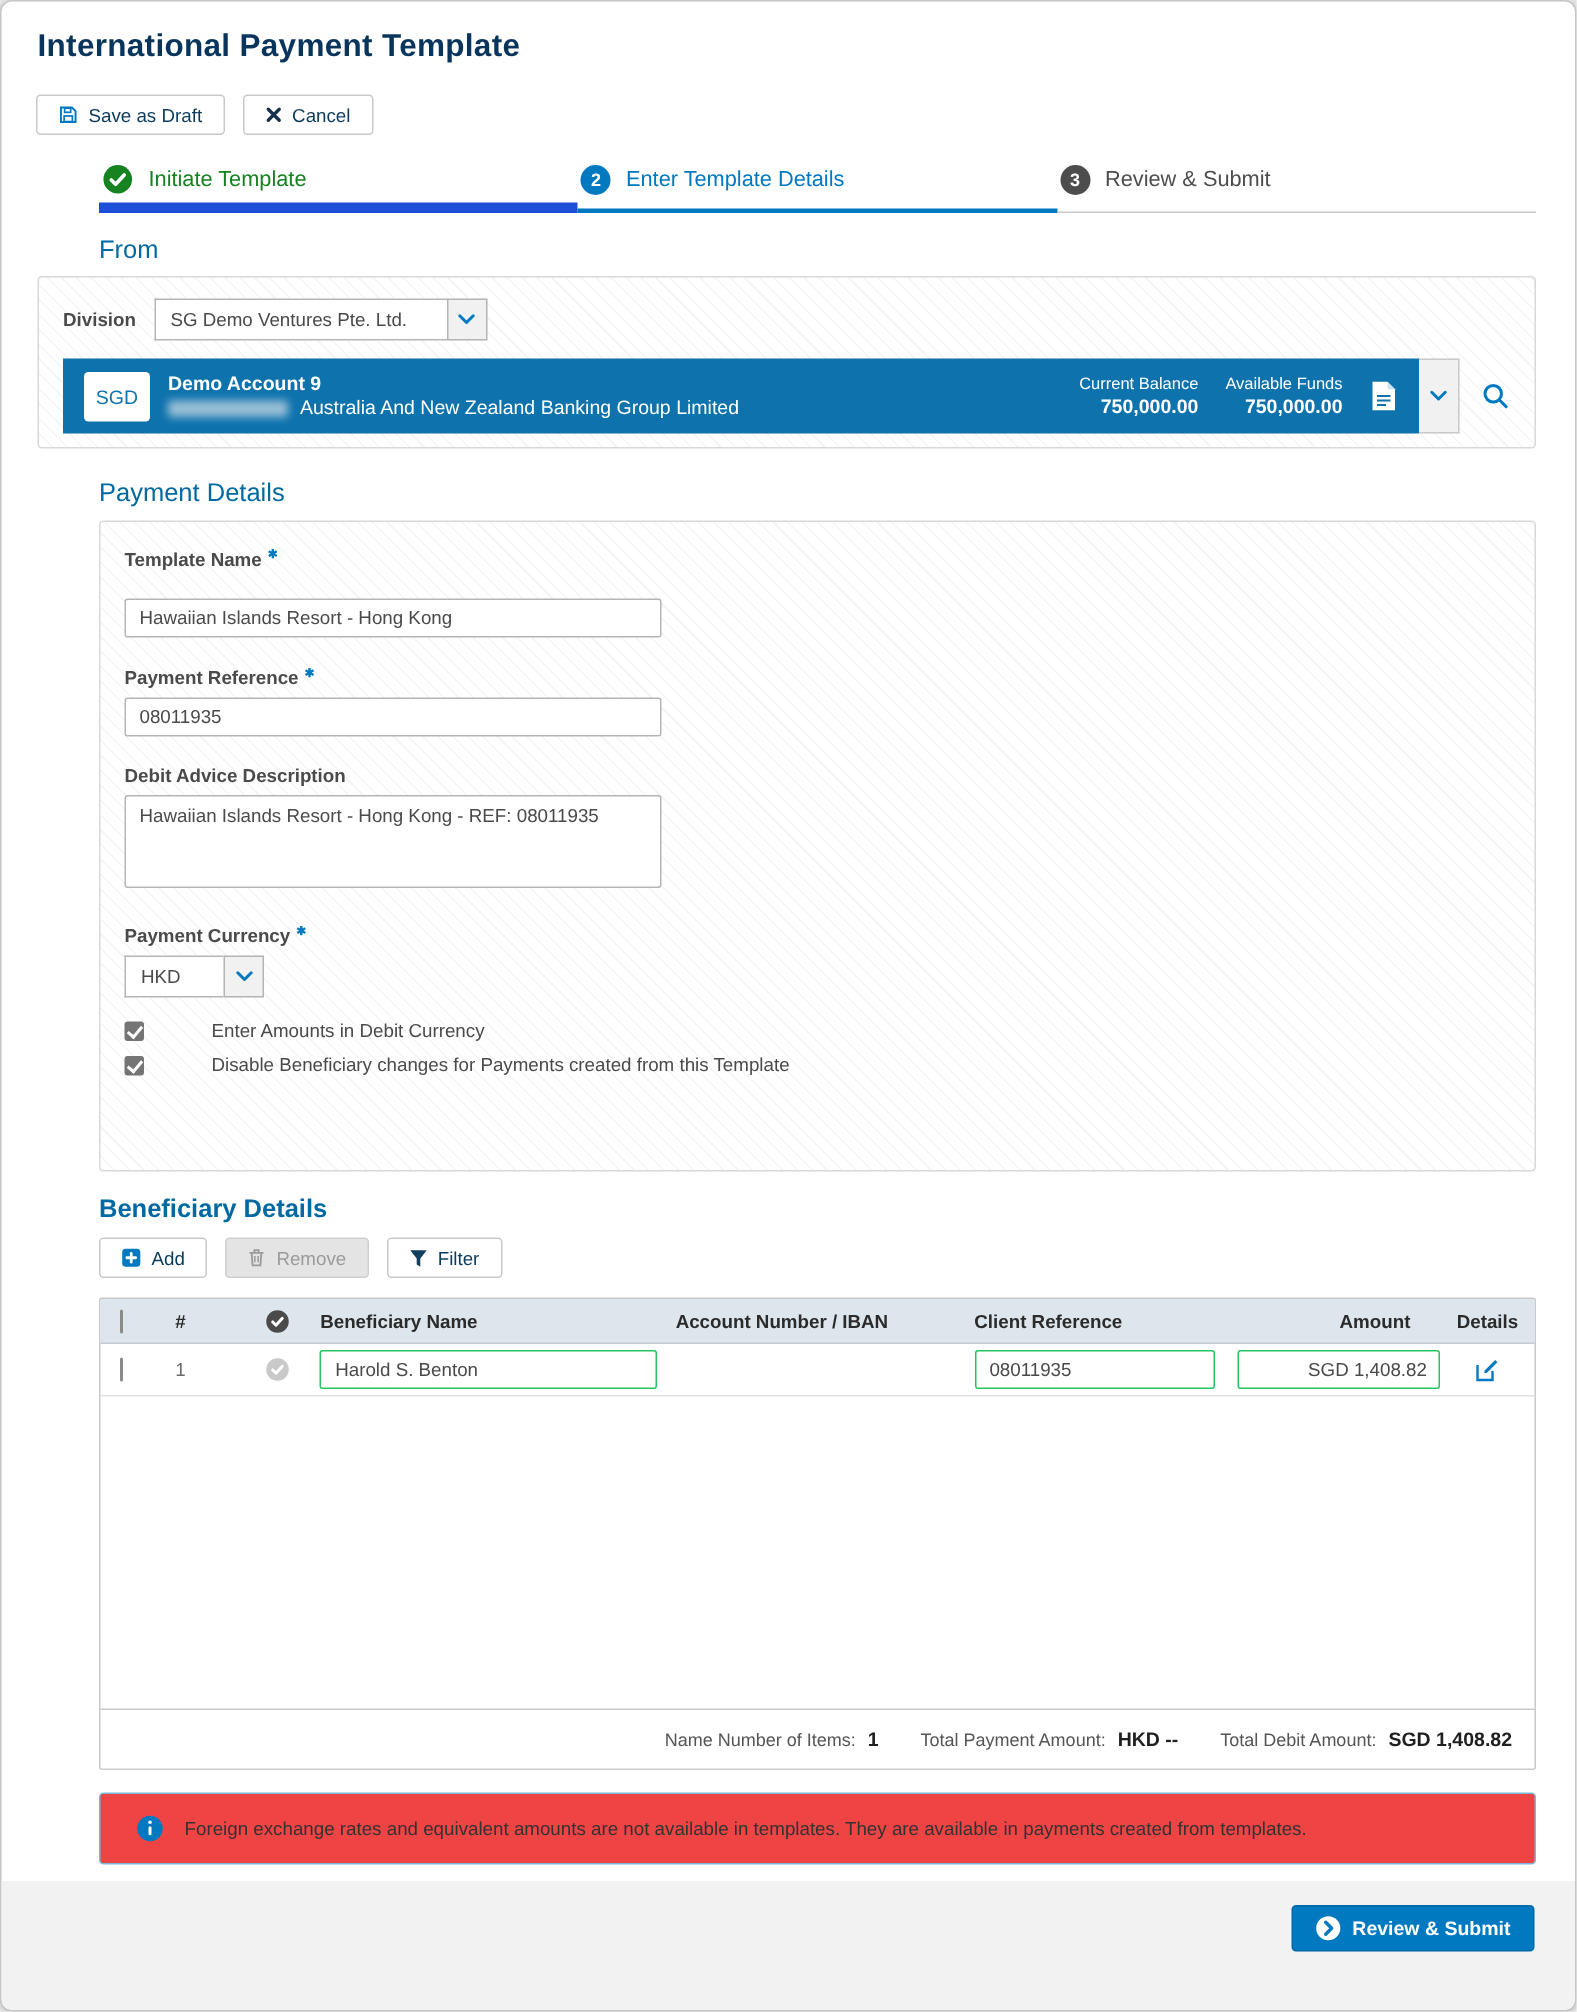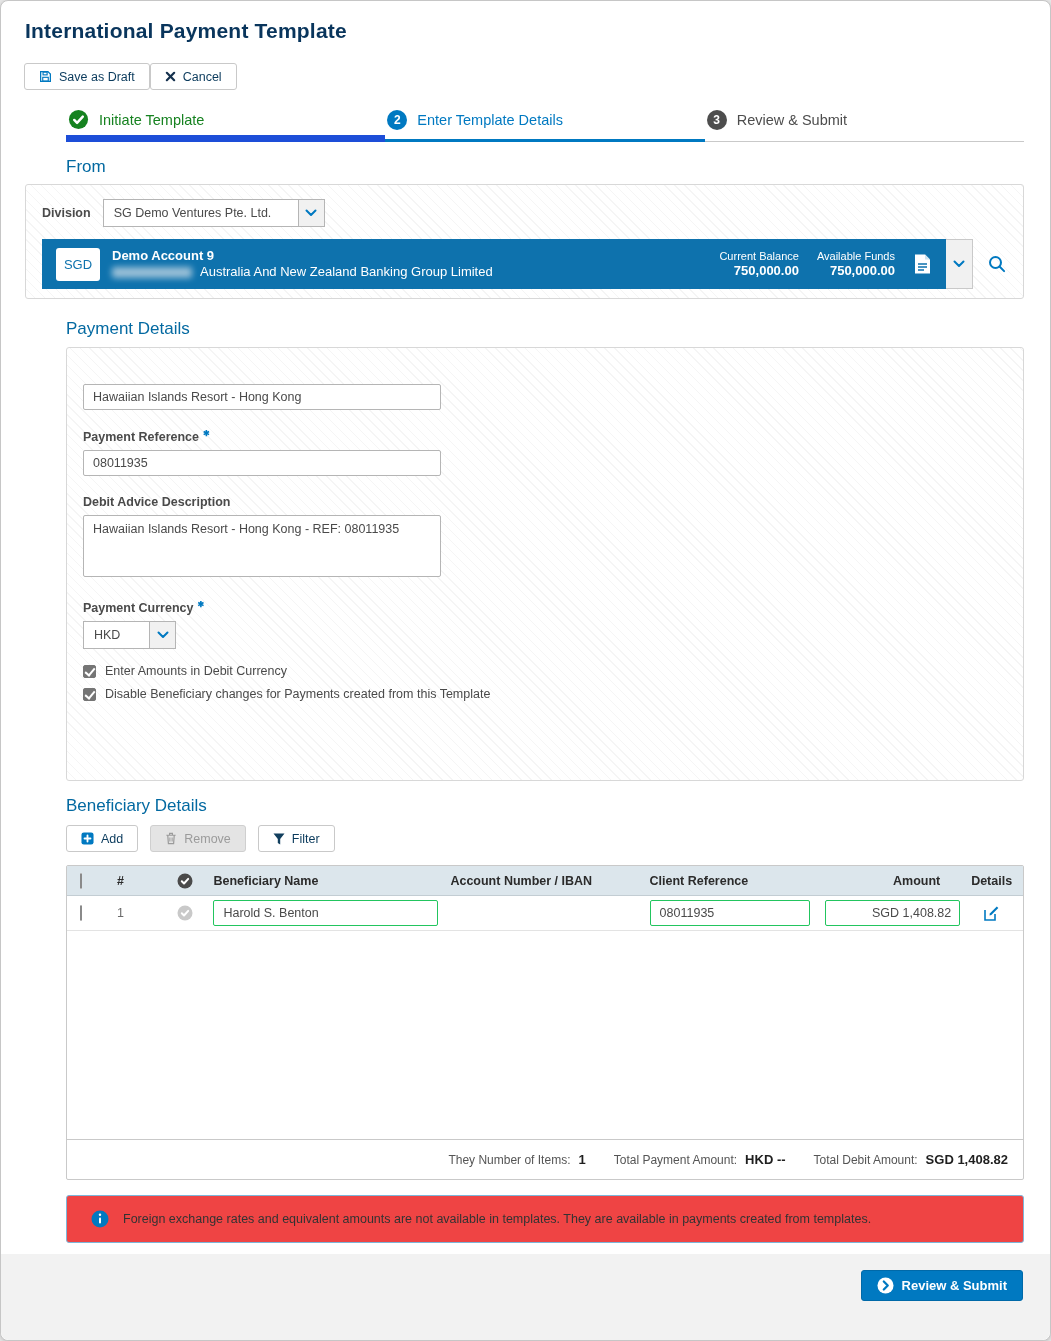--- a/index.html
+++ b/index.html
@@ -6,21 +6,21 @@
   html,body { background:#e8e8e8; }
   body { font-family:"Liberation Sans", sans-serif; }
   .page {
     position:relative; width:1051px; height:1341px; margin:0 auto;
     background:#fff; border:1px solid #c6c6c6; border-radius:8px;
     box-shadow:0 1px 4px rgba(0,0,0,.18); overflow:hidden;
   }
   
   .hdr { padding:18px 24px 0 24px; }
   .title { font-size:21px; font-weight:700; color:#09355c; letter-spacing:.2px; }
-  .toolbar { margin:20px 0 0 23px; display:flex; }
+  .toolbar { margin:20px 0 0 23px; display:flex; gap:12px; }
   .btn {
     display:inline-flex; align-items:center; gap:7px; height:27px; padding:0 14px;
     background:#fff; border:1px solid #c9c9c9; border-radius:3px;
     font-size:12.5px; color:#0a3a5c; cursor:pointer; font-weight:400;
   }
   .btn svg { flex:0 0 auto; }
   .btn.disabled { background:#e4e4e4; color:#9b9b9b; border-color:#cfcfcf; }
   
   .steps { margin:19px 26px 0 65px; display:flex; height:33px; }
   .step { flex:1; display:flex; align-items:flex-start; gap:10px; padding-left:2px; }
@@ -28,21 +28,21 @@
   .step2 { border-bottom:3px solid #0079c1; color:#0079c1; }
   .step3 { border-bottom:1px solid #c9c9c9; color:#4d4d4d; }
   .step-label { font-size:14.5px; line-height:22px; }
   .num-circle { width:20px; height:20px; border-radius:50%; color:#fff; font-size:12px; font-weight:700;
     display:flex; align-items:center; justify-content:center; margin-top:1px; }
   .step2 .num-circle { background:#0079c1; }
   .step3 .num-circle { background:#4d4d4d; }
   
   .sec-h { margin:15px 26px 7px 65px; font-size:17px; color:#0369a1; font-weight:400; }
   .sec-h.pd { margin-top:20px; margin-bottom:8px; }
-  .sec-h.bd { margin-bottom:9px; }
+  .sec-h.bd { margin-bottom:9px;font-weight:bold; }
   .panel {
     margin:0 26px 0 65px; border:1px solid #d8d8d8; border-radius:3px;
     background:repeating-linear-gradient(45deg,#ffffff 0 6px,#f5f5f5 6px 7px);
     padding:14px 16px;
   }
   .panel-from { height:115px;margin-left:24px; }
   .panel-pd { height:434px; padding-top:17px; }
   
   .lbl { font-size:12.5px; font-weight:700; color:#4a4a4a; }
   .req::after { content:"\2731"; color:#0079c1; font-size:8px; vertical-align:super; margin-left:4px; }
@@ -73,21 +73,21 @@
   .acct-chevron-box { width:27px; height:50px; background:#f1f1f1; border:1px solid #c9c9c9; border-left:none;
     display:flex; align-items:center; justify-content:center; cursor:pointer; }
   .acct-search { margin-left:14px; display:flex; align-items:center; cursor:pointer; }
   
   .cbx-row { display:flex; align-items:center; gap:9px; margin-bottom:9px; }
   .cbx { width:13px; height:13px; border-radius:2px; position:relative; cursor:pointer; }
   .cbx.checked { background:#757575; border:1px solid #757575; }
   .cbx.checked::after { content:""; position:absolute; left:3px; top:0px; width:4px; height:8px;
     border:solid #fff; border-width:0 2px 2px 0; transform:rotate(40deg); }
   .cbx.empty { background:#fff; border:1px solid #8a8a8a; }
-  .cbx-lbl { font-size:12.5px; color:#4a4a4a; }
+  .cbx-lbl { font-size:12.5px; color:#4a4a4a;margin-left:36px; }
   
   .bd-toolbar { margin:0 0 13px 65px; display:flex; gap:12px; }
   
   .tbl { margin:0 26px 0 65px; height:315px; border:1px solid #c9c9c9; border-radius:2px;
     background:#fff; display:flex; flex-direction:column; }
   .trow { display:flex; align-items:center; }
   .thead { height:30px; background:#dce6ec; border-bottom:1px solid #c3cdd3; font-weight:700;
     font-size:12.5px; color:#2b2b2b; }
   .tdata { height:35px; border-bottom:1px solid #e3e3e3; font-size:12.5px; color:#6b6b6b; }
   .tfill { flex:1; }
@@ -230,20 +230,21 @@
               <path d="M12.8 12.8l4.3 4.3" stroke="#0079c1" stroke-width="2" stroke-linecap="round"></path>
             </svg>
         </span>
       </div>
     </div>
   </div>
 
   <div class="sec-h pd">Payment Details</div>
   <div class="panel panel-pd">
     <div class="fgroup">
+      <span class="lbl req">Template Name</span>
     </div>
     <div class="fgroup">
       <input class="txt" type="text" value="Hawaiian Islands Resort - Hong Kong" style="">
     </div>
     <div class="fgroup">
       <span class="lbl req">Payment Reference</span>
       <input class="txt" type="text" value="08011935" style="">
     </div>
     <div class="fgroup">
       <span class="lbl">Debit Advice Description</span>
@@ -355,21 +356,21 @@
               <path d="M6.5 10.5l1.8-.4 7-7-1.5-1.5-7 7z" fill="#0079c1"></path>
             </svg>
         </span>
       </div>
     </div>
 
     <div class="tfill"></div>
 
     <div class="tfoot">
       <div class="tot-pair">
-        <span class="tot-lbl">They Number of Items:</span>
+        <span class="tot-lbl">Name Number of Items:</span>
         <span class="tot-val">1</span>
       </div>
       <div class="tot-pair">
         <span class="tot-lbl">Total Payment Amount:</span>
         <span class="tot-val">HKD --</span>
       </div>
       <div class="tot-pair">
         <span class="tot-lbl">Total Debit Amount:</span>
         <span class="tot-val">SGD 1,408.82</span>
       </div>

